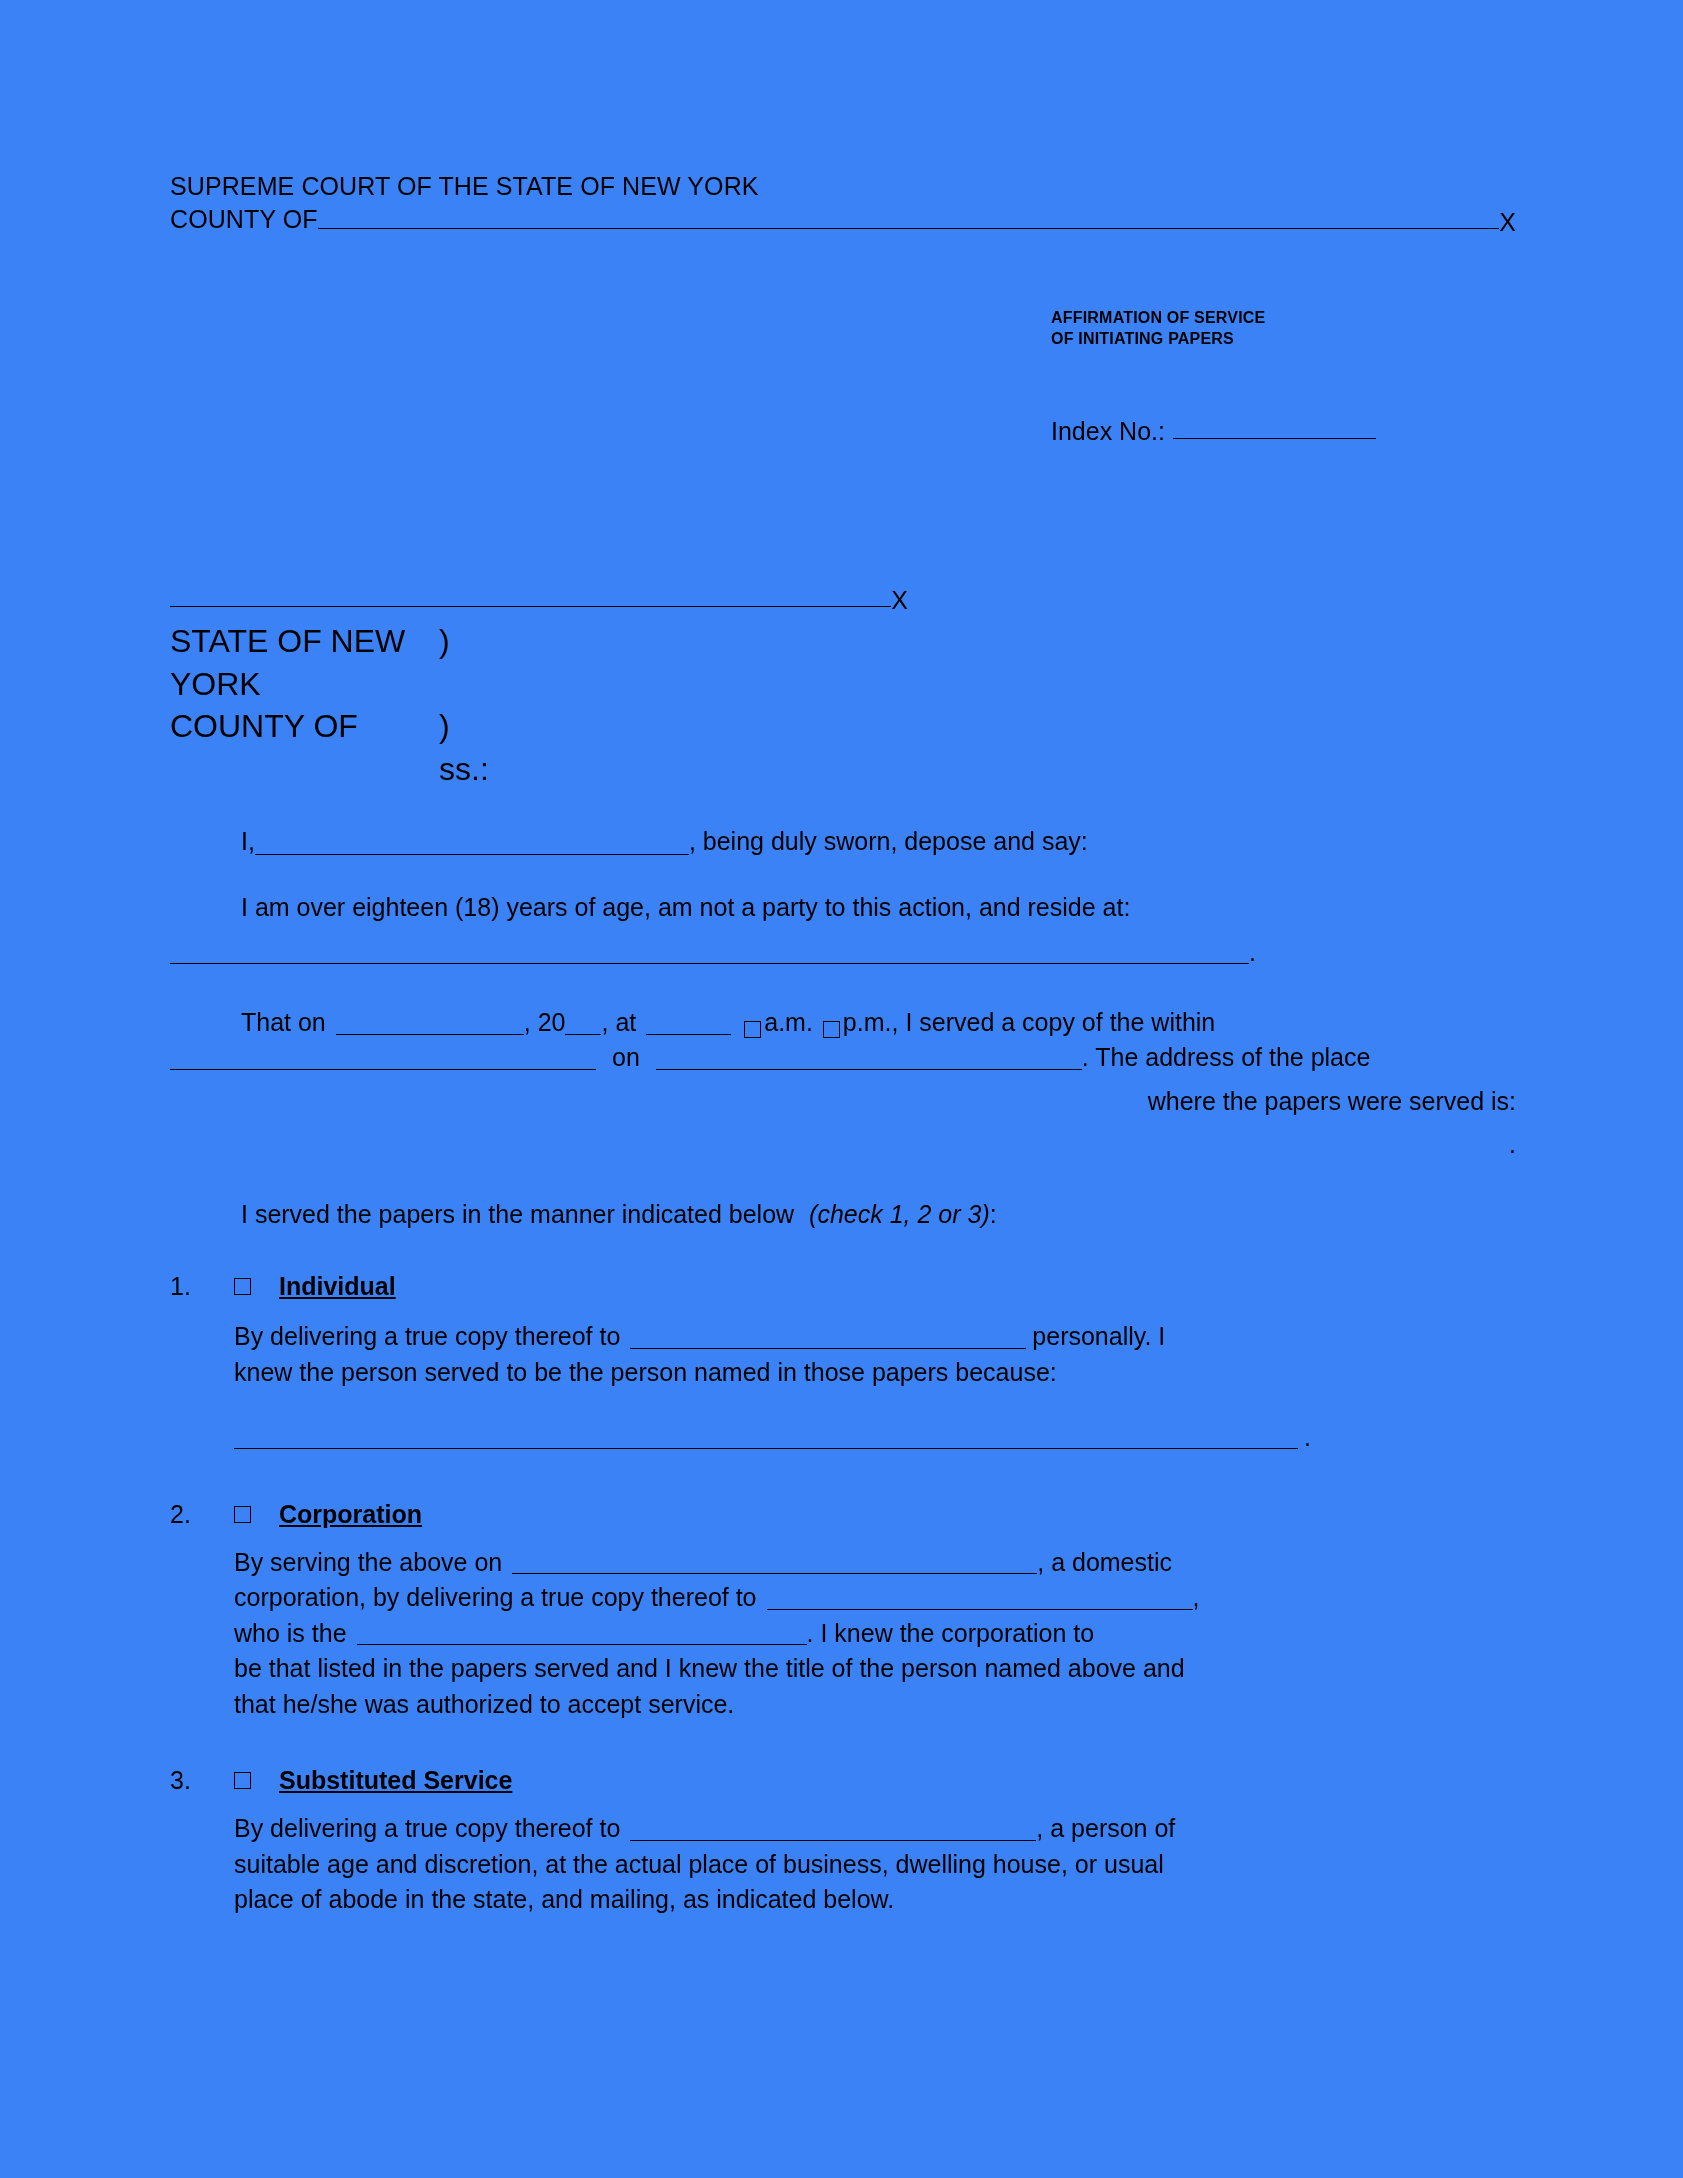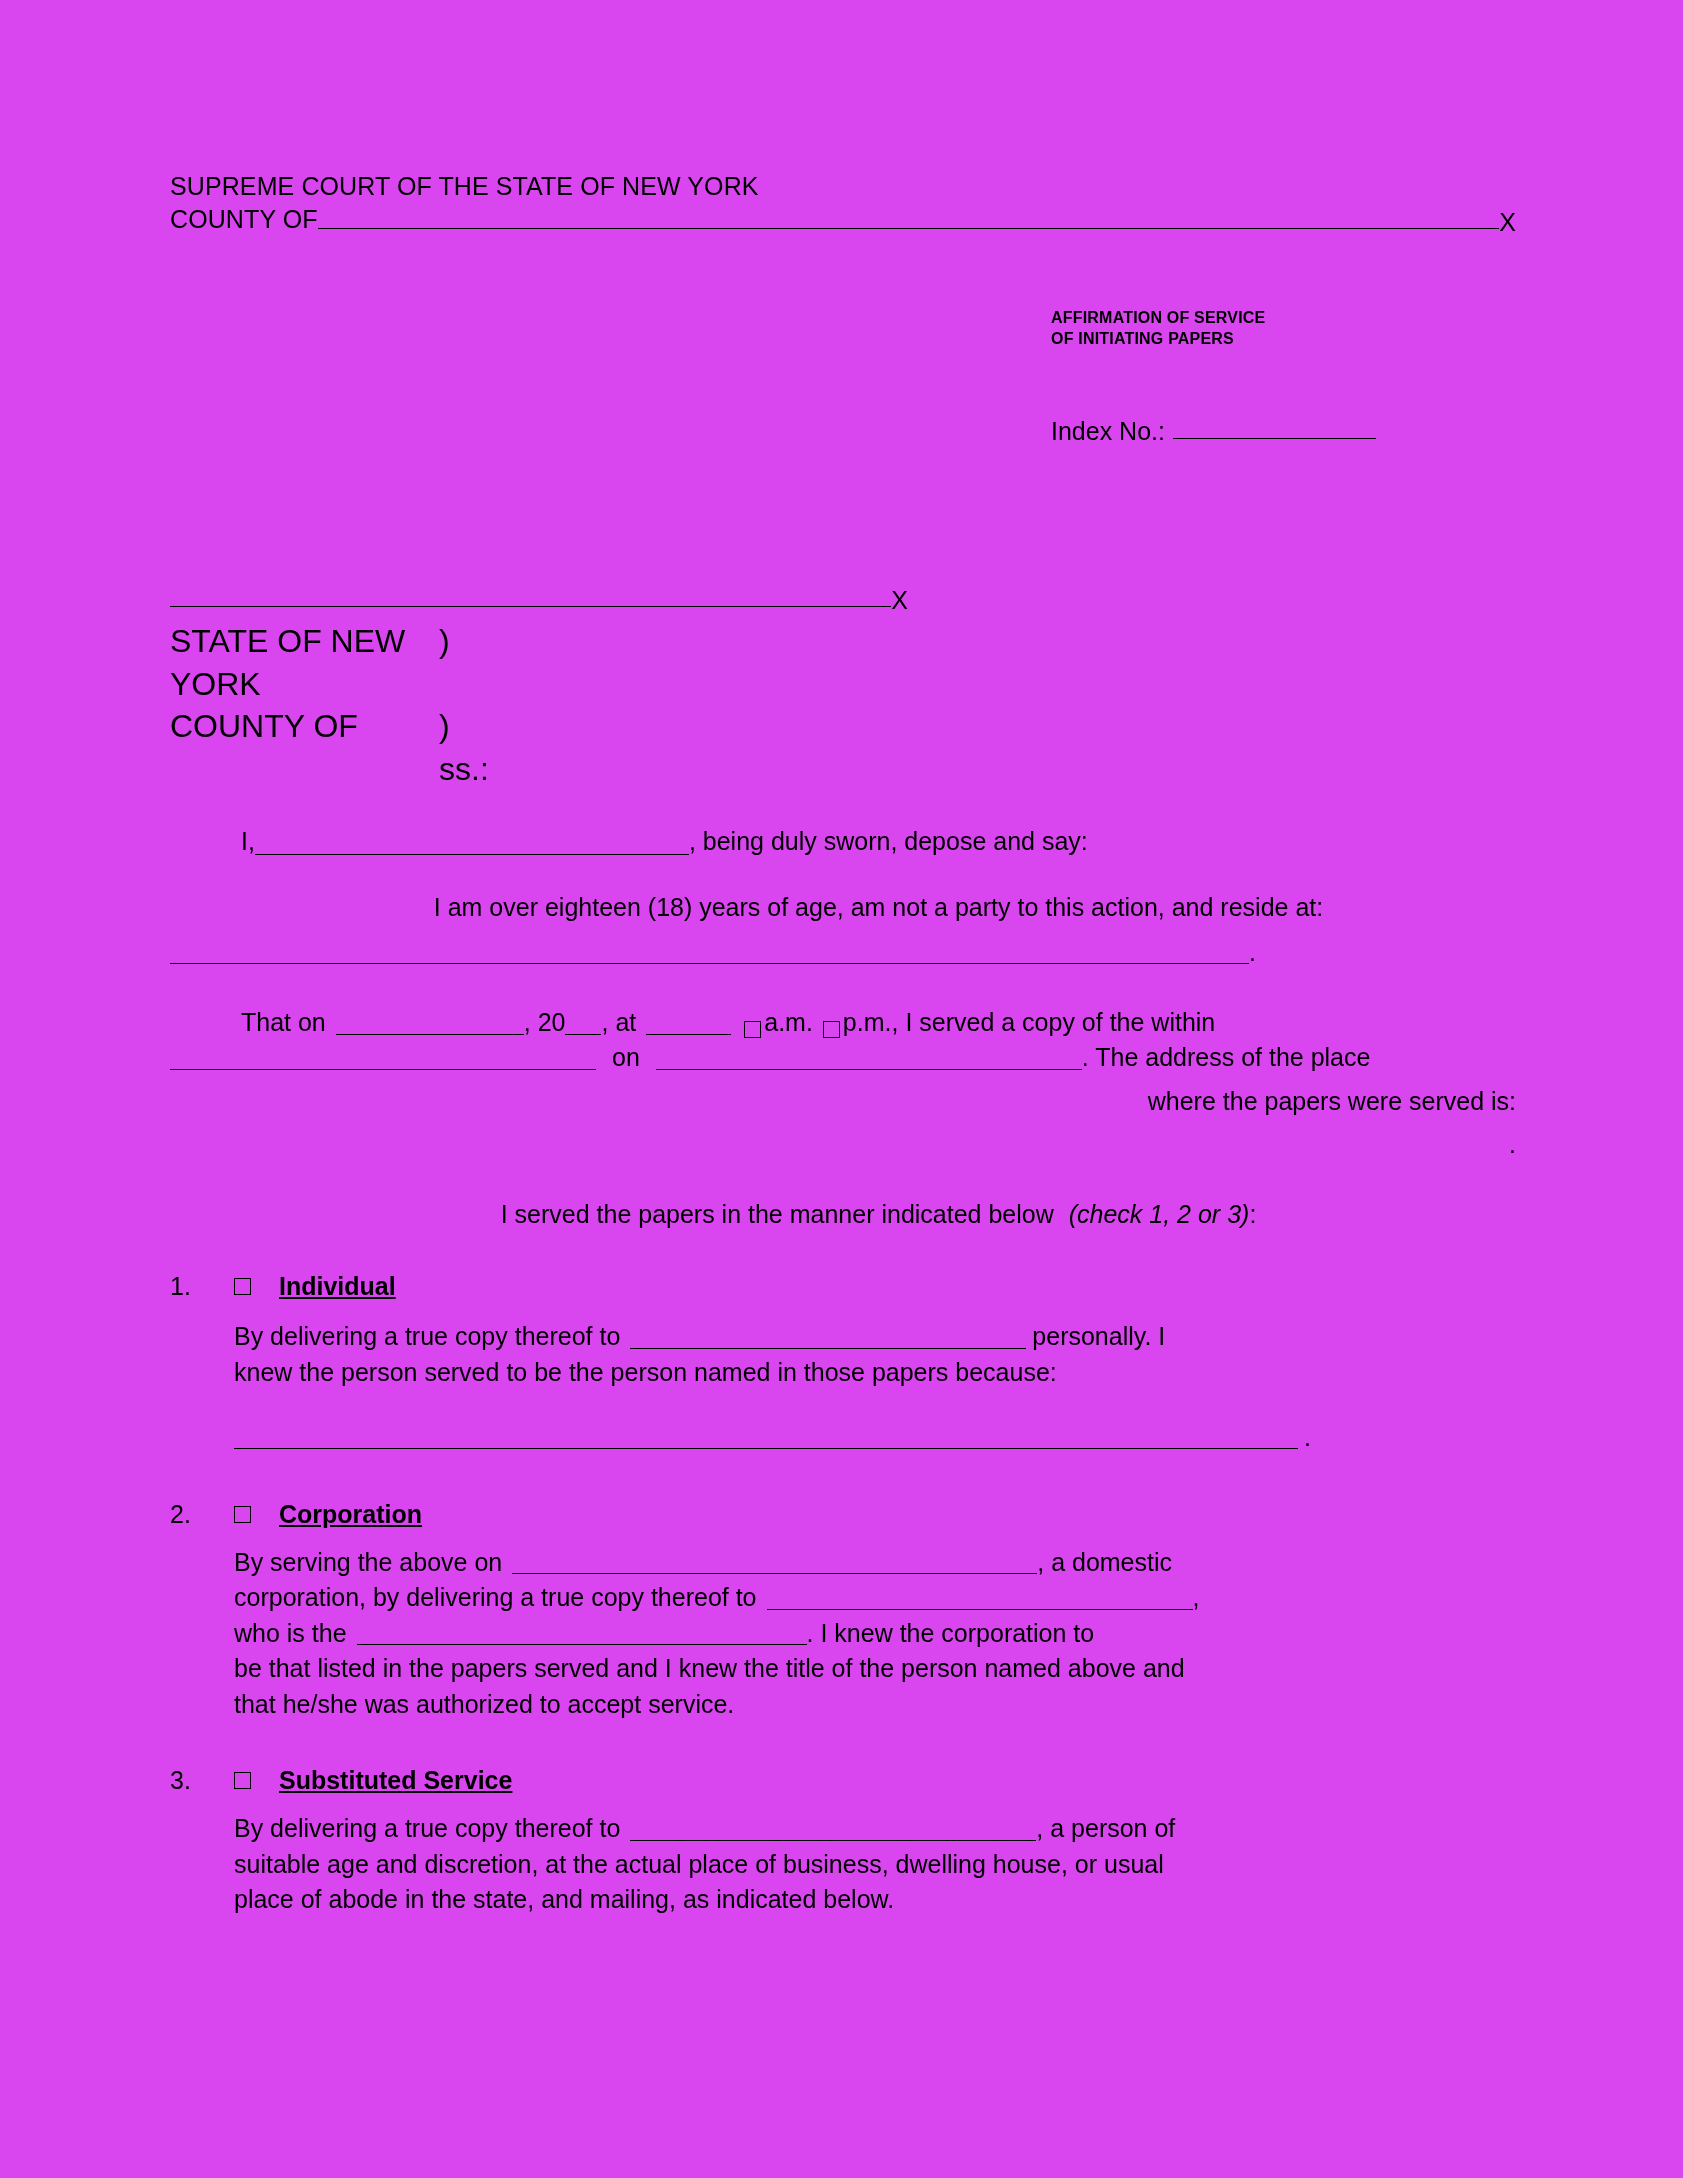--- a/index.html
+++ b/index.html
@@ -13,21 +13,21 @@
     font-family: "Liberation Sans", sans-serif;
     color: #000000;
     position: relative;
     overflow: hidden;
   }
   .page {
     position: absolute;
     left: 0; top: 0;
     width: 1683px;
     height: 2178px;
-    background: #d946ef;
+    background: #3b82f6;
   }
   .content {
     position: absolute;
     left: 170px;
     top: 170px;
     width: 1346px;
   }
   
   .court-header {
     font-size: 25px;
@@ -113,21 +113,21 @@
   }
   .venue-row { display: flex; }
   .venue-row .v1 { width: 269px; }
   .venue-row .v2 { width: 59px; }
 
   p.body {
     font-size: 25px;
     line-height: 1.42;
     margin: 0;
   }
-  .indent { text-indent: 71px; text-align: center; }
+  .indent { text-indent: 71px; }
 
   .inline-rule {
     display: inline-block;
     border-bottom: 1.6px solid #000;
     height: 0;
     vertical-align: baseline;
     position: relative;
     top: -5px;
   }
   .cb {

